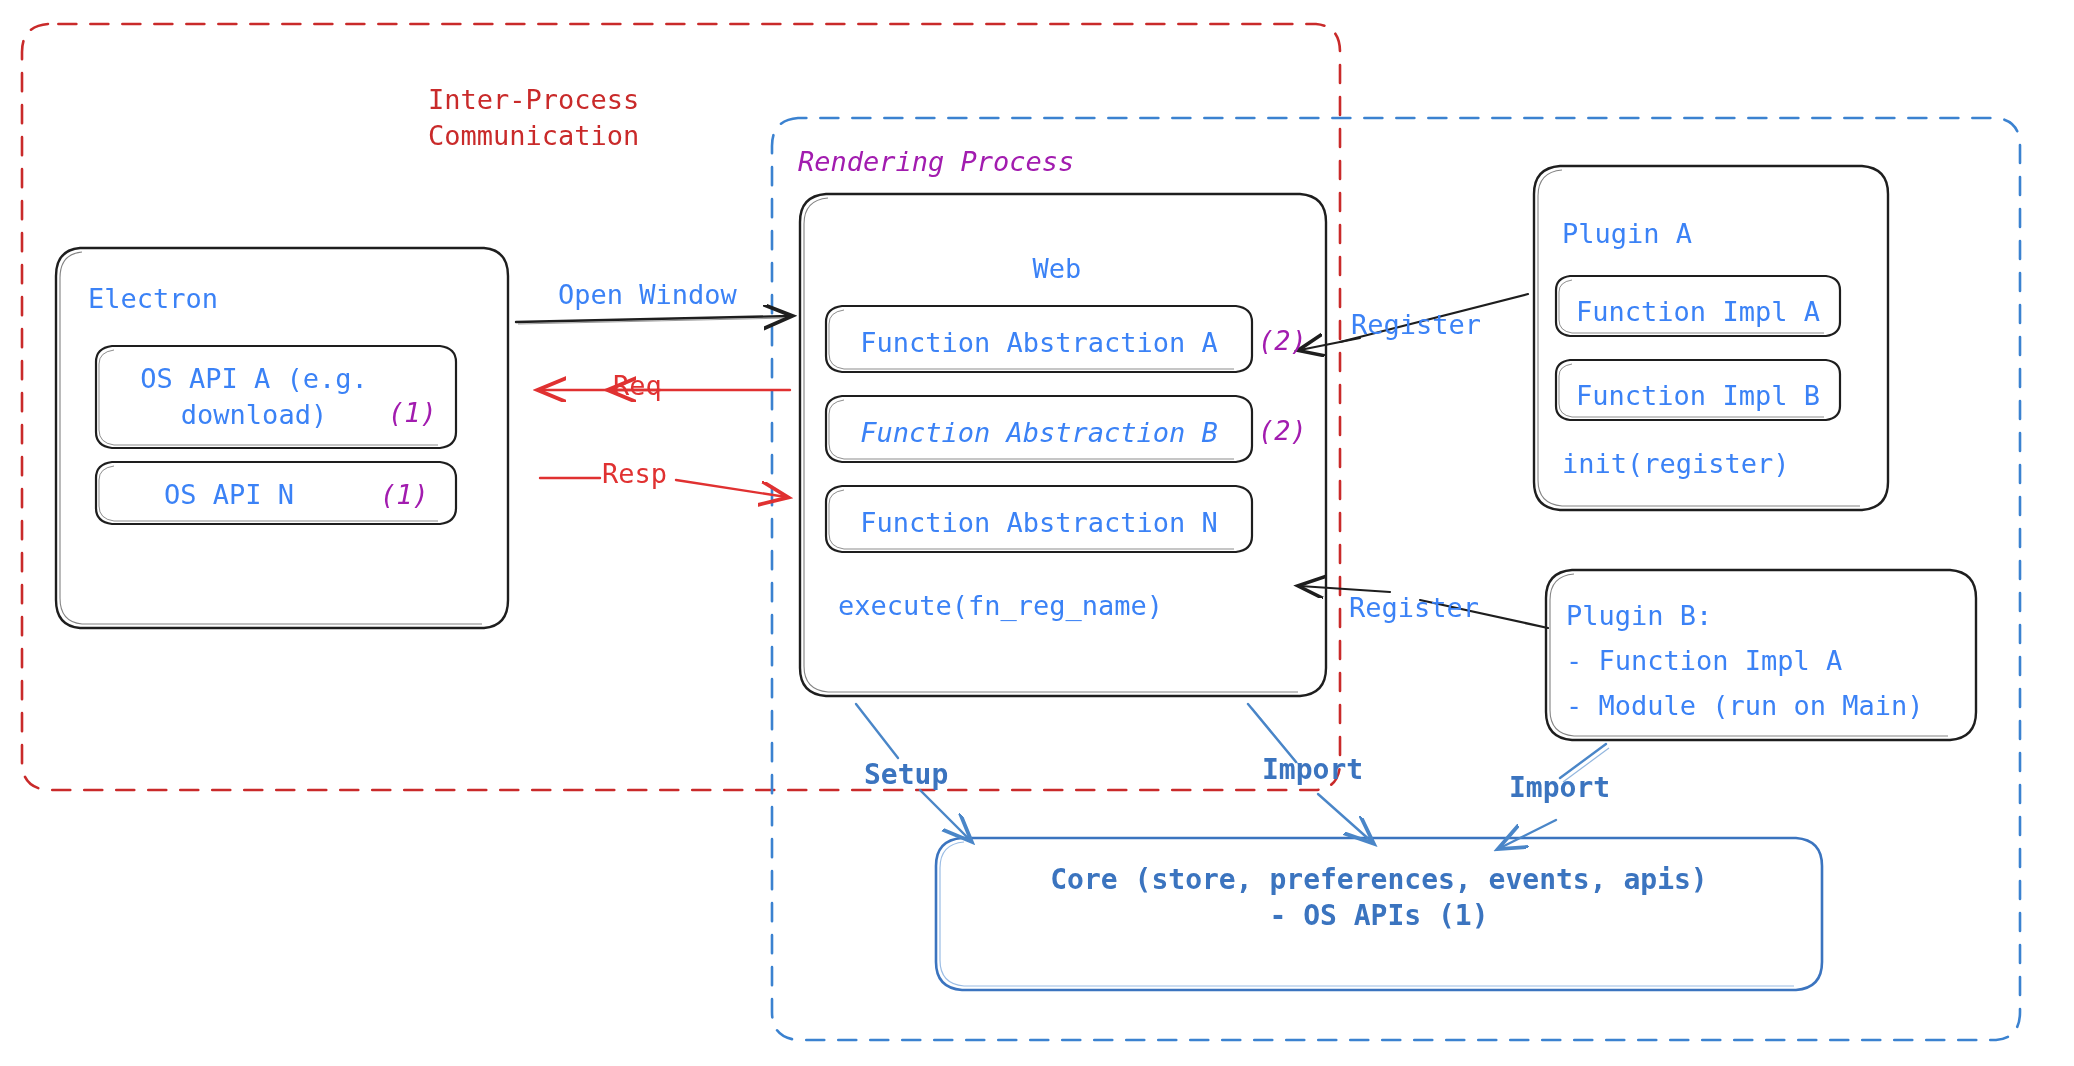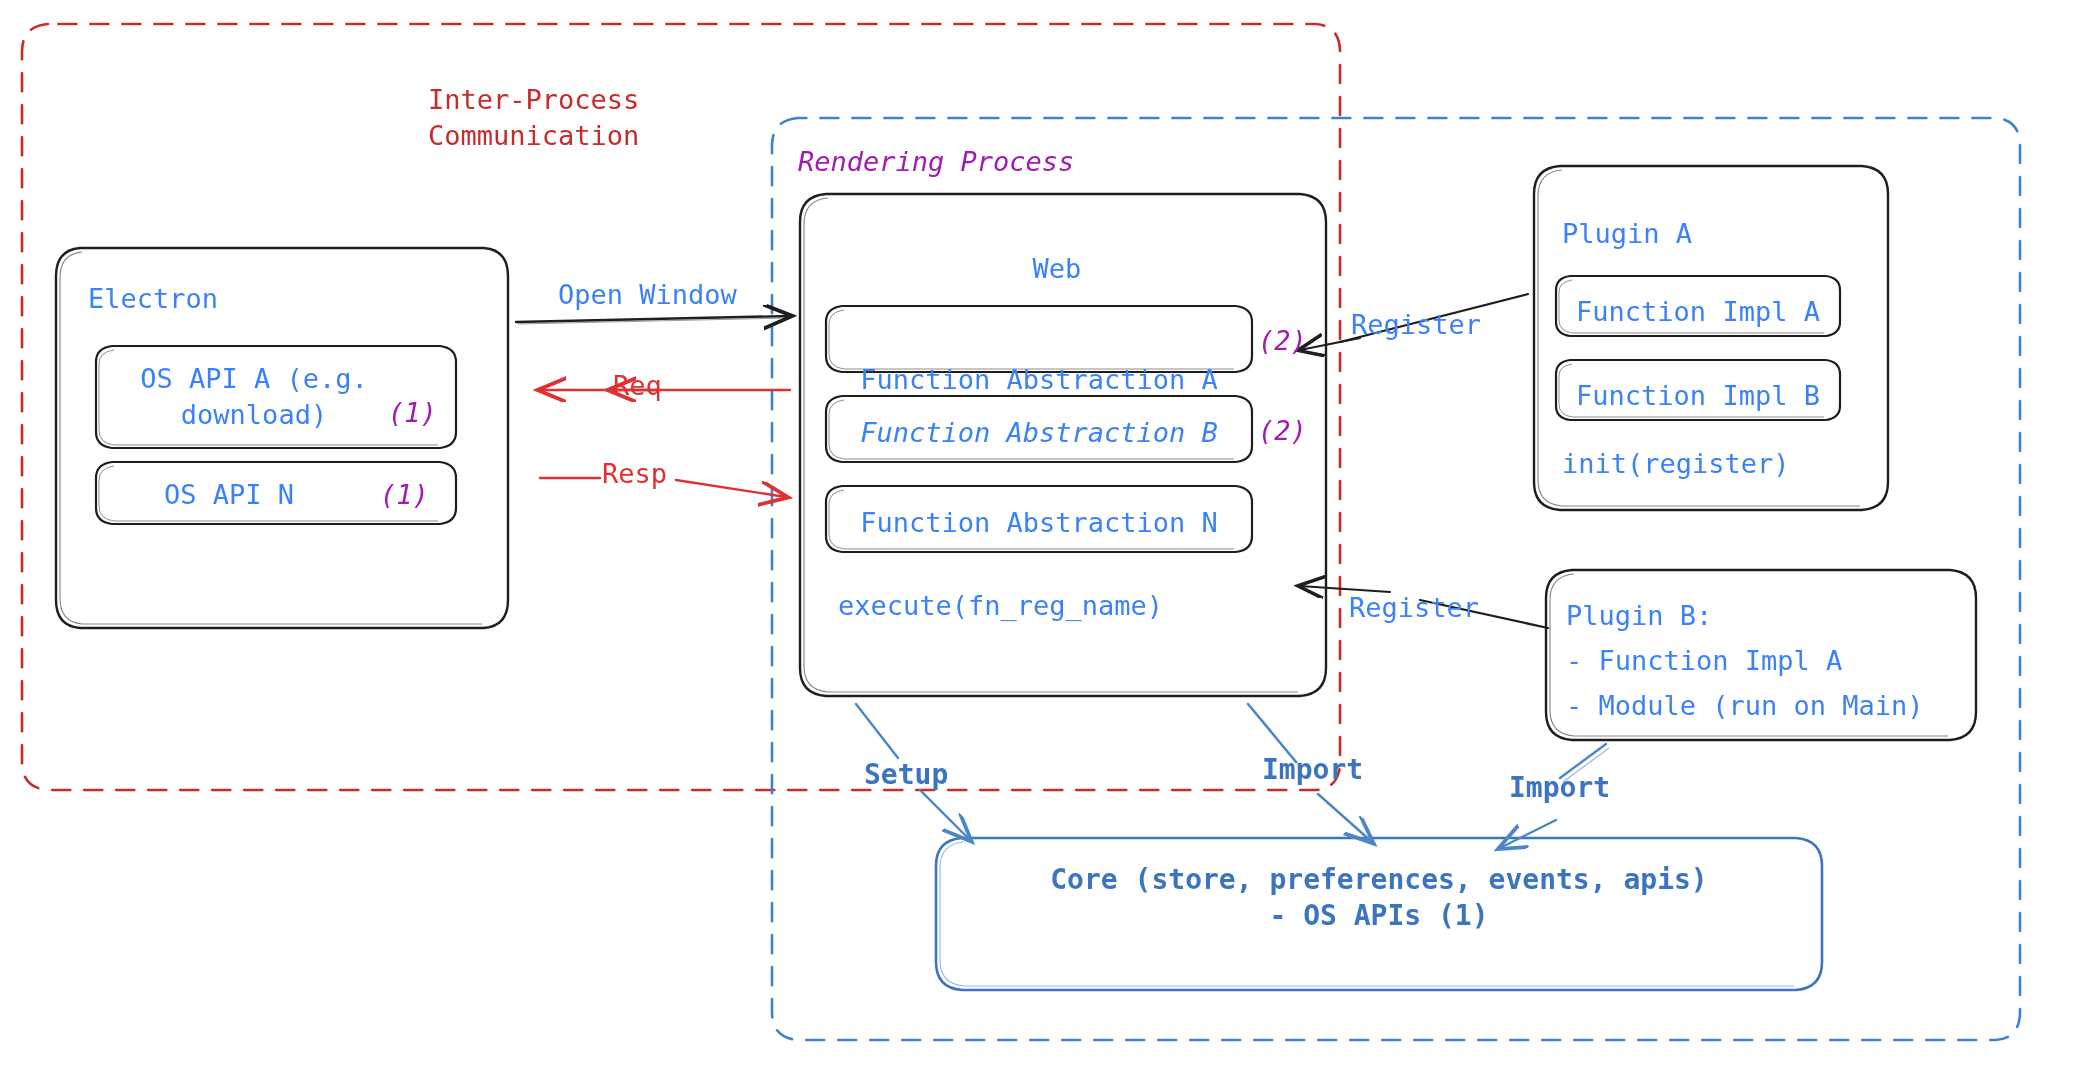--- a/index.html
+++ b/index.html
@@ -162,21 +162,21 @@
 
   <div class="lbl center fs-box" style="left:104px; top:361px; width:300px;">OS API A (e.g.
 download)</div>
   <div class="lbl left fs-box t-blue" style="left:388px; top:395px;">(1)</div>
 
   <div class="lbl center fs-box" style="left:104px; top:477px; width:250px;">OS API N</div>
   <div class="lbl left fs-box t-blue" style="left:380px; top:477px;">(1)</div>
 
   <div class="lbl center fs-box" style="left:784px; top:251px; width:450px;margin-left:48px;">Web</div>
 
-  <div class="lbl center fs-box" style="left:830px; top:325px; width:418px;margin-top:37px;">Function Abstraction A</div>
+  <div class="lbl center fs-box" style="left:830px; top:325px; width:418px;">Function Abstraction A</div>
   <div class="lbl left fs-box t-blue" style="left:1258px; top:323px;">(2)</div>
 
   <div class="lbl center fs-box" style="left:830px; top:415px; width:418px;font-style:italic;">Function Abstraction B</div>
   <div class="lbl left fs-box t-blue" style="left:1258px; top:413px;">(2)</div>
 
   <div class="lbl center fs-box" style="left:830px; top:505px; width:418px;">Function Abstraction N</div>
 
   <div class="lbl left fs-box" style="left:838px; top:588px;">execute(fn_reg_name)</div>
 
   <div class="lbl left fs-box" style="left:1562px; top:216px;">Plugin A</div>

